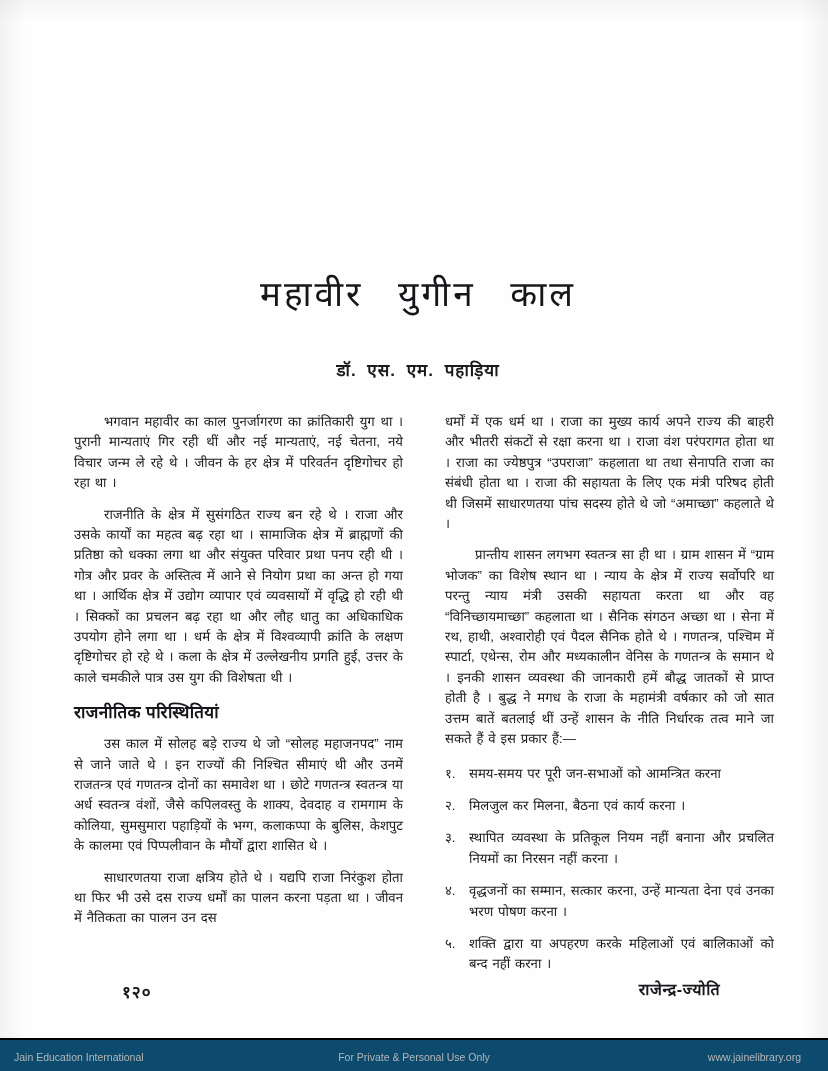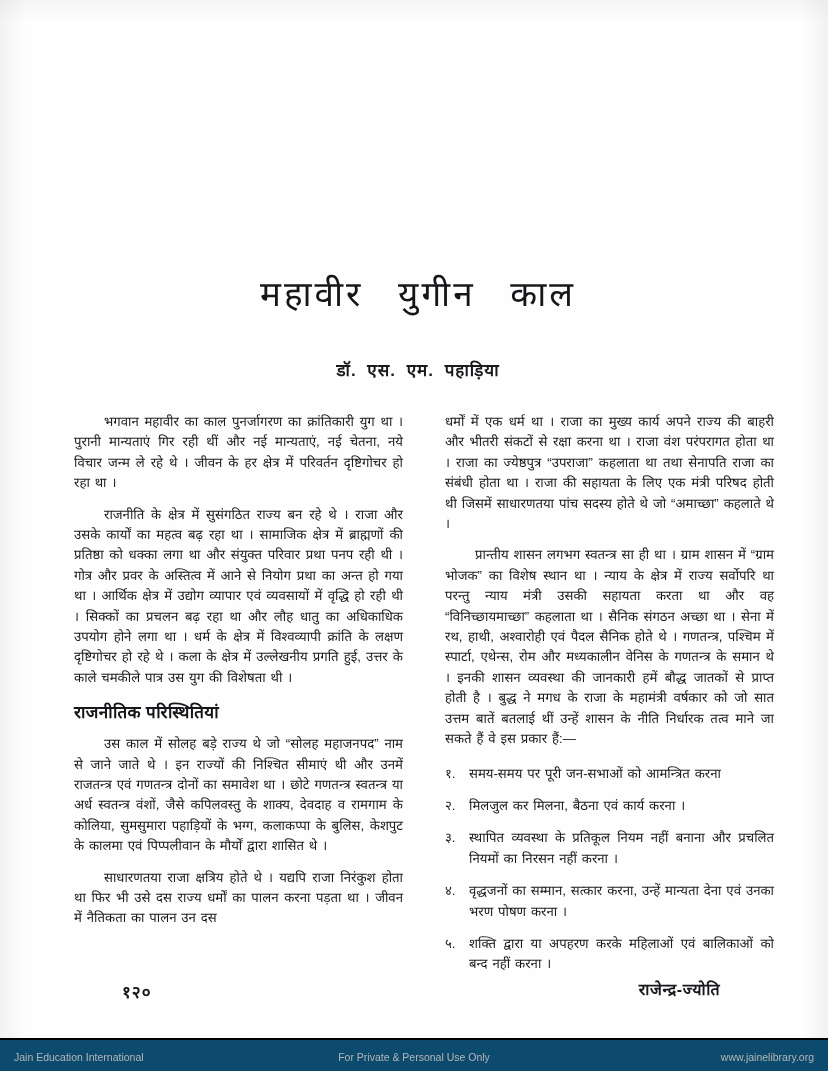--- a/index.html
+++ b/index.html
@@ -167,21 +167,21 @@
     border-top: 2px solid #000000;
   }
   .footer-cell {
     font-family: "Liberation Sans", sans-serif;
     font-size: 10.5px;
     color: #b6b6b6;
     white-space: nowrap;
   }
   #footer-left  { position: absolute; left: 14px; }
   #footer-center{ position: absolute; left: 50%; transform: translateX(-50%); }
-  #footer-right { position: absolute; right: 14px; }
+  #footer-right { position: absolute; right: 27px; }
 </style>
 </head>
 <body>
 
 <div id="scan-page">
 
   <div id="content">
 
     <div id="title-block">
       <div id="article-title">महावीर  युगीन  काल</div>

